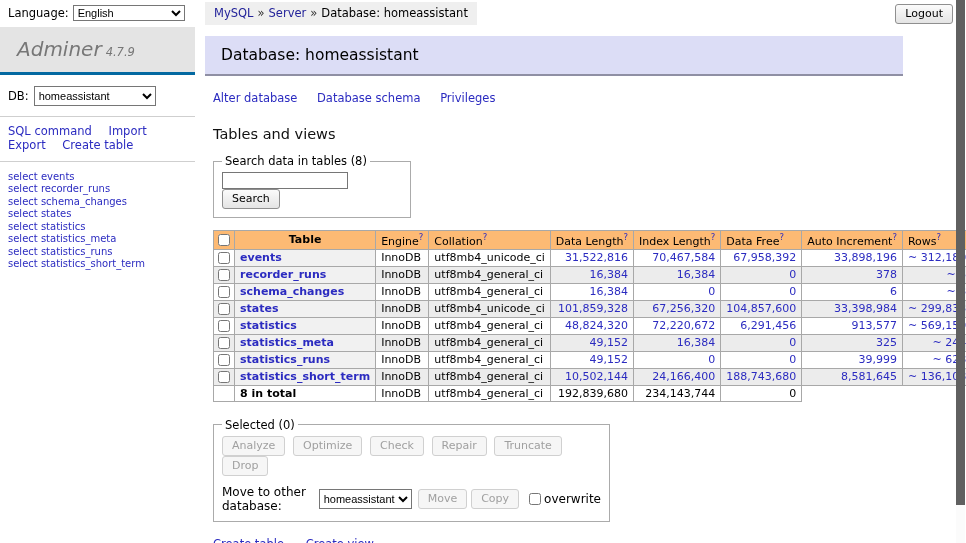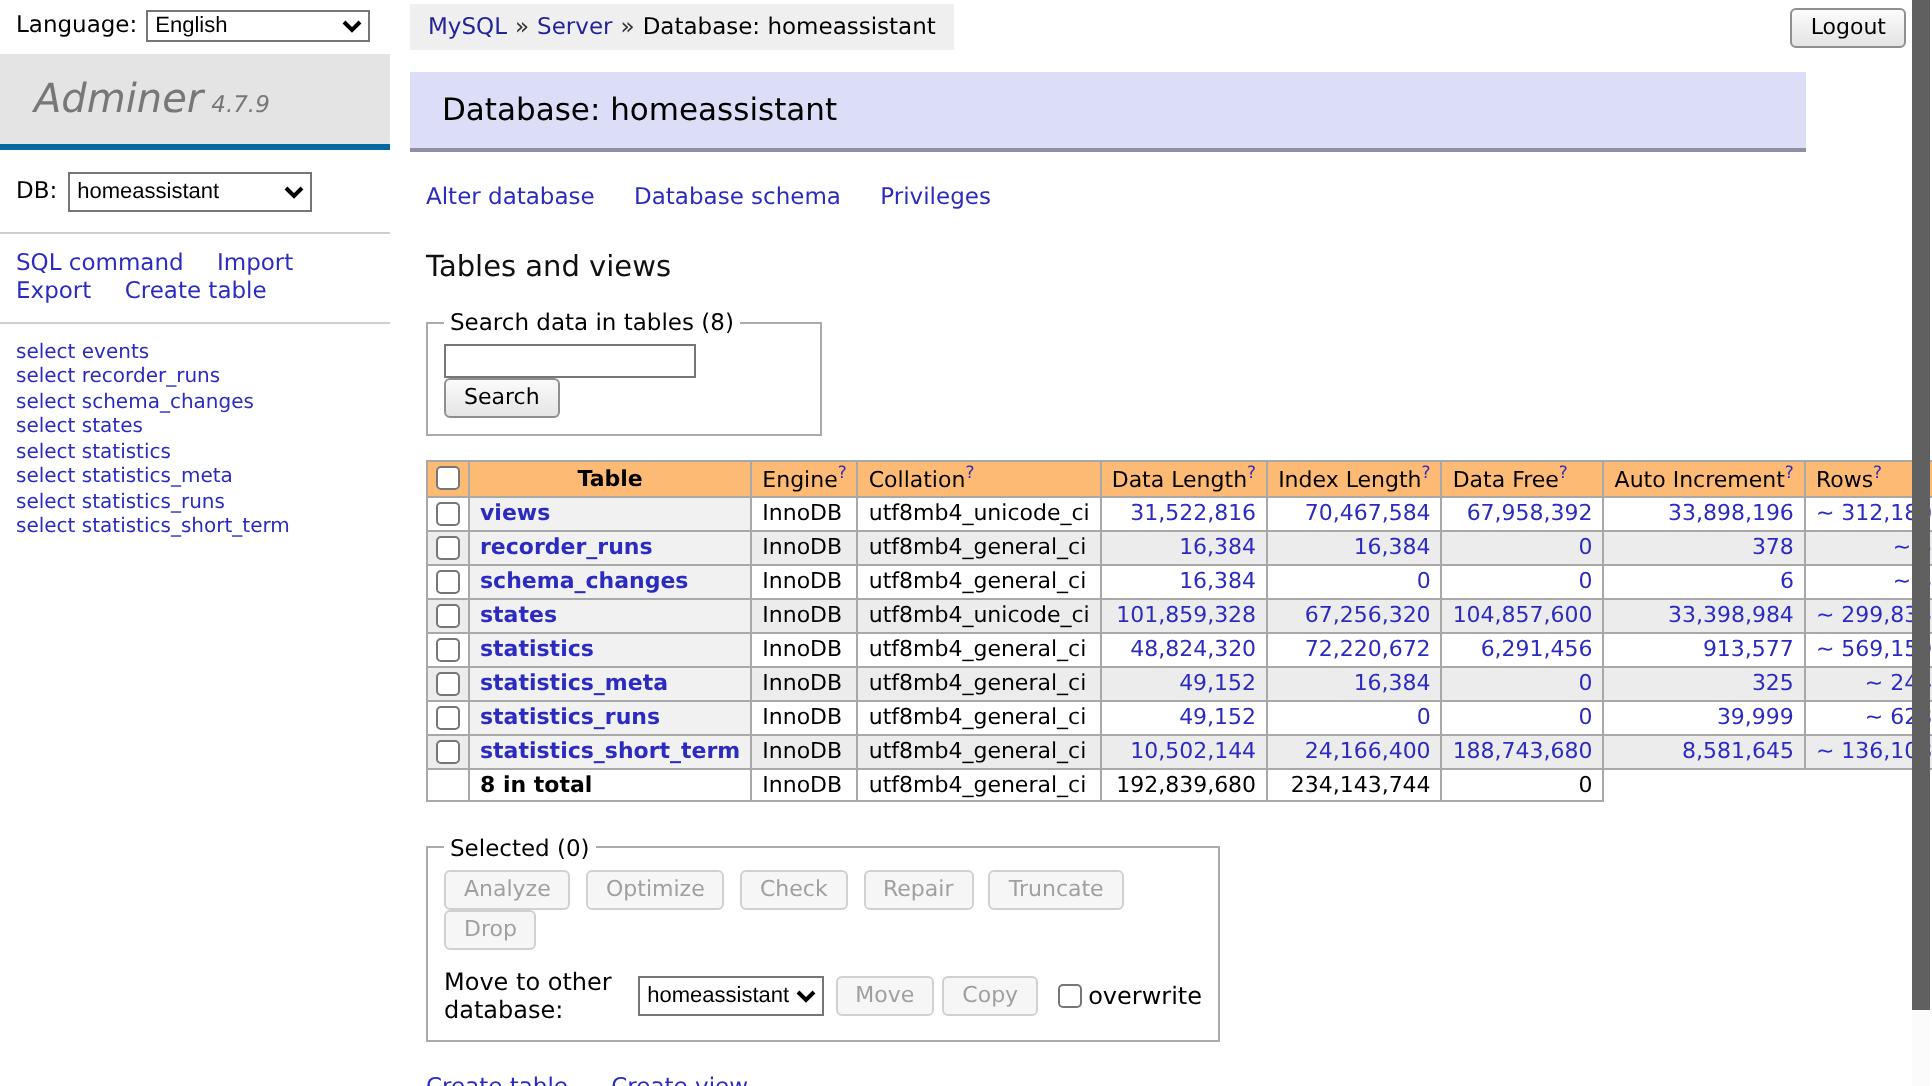--- a/index.html
+++ b/index.html
@@ -167,21 +167,21 @@
           <th><span>Data Length</span><sup><a>?</a></sup></th>
           <th><span>Index Length</span><sup><a>?</a></sup></th>
           <th><span>Data Free</span><sup><a>?</a></sup></th>
           <th><span>Auto Increment</span><sup><a>?</a></sup></th>
           <th><span>Rows</span><sup><a>?</a></sup></th>
         </tr>
       </thead>
       <tbody>
         <tr>
           <td class="check"><input type="checkbox" style=""></td>
-          <th><a>views</a></th>
+          <th><a>events</a></th>
           <td>InnoDB</td>
           <td>utf8mb4_unicode_ci</td>
           <td class="num"><a>31,522,816</a></td>
           <td class="num"><a>70,467,584</a></td>
           <td class="num"><a>67,958,392</a></td>
           <td class="num"><a>33,898,196</a></td>
           <td class="num"><a>~ 312,180</a></td>
         </tr>
         <tr class="striped">
           <td class="check"><input type="checkbox" style=""></td>

